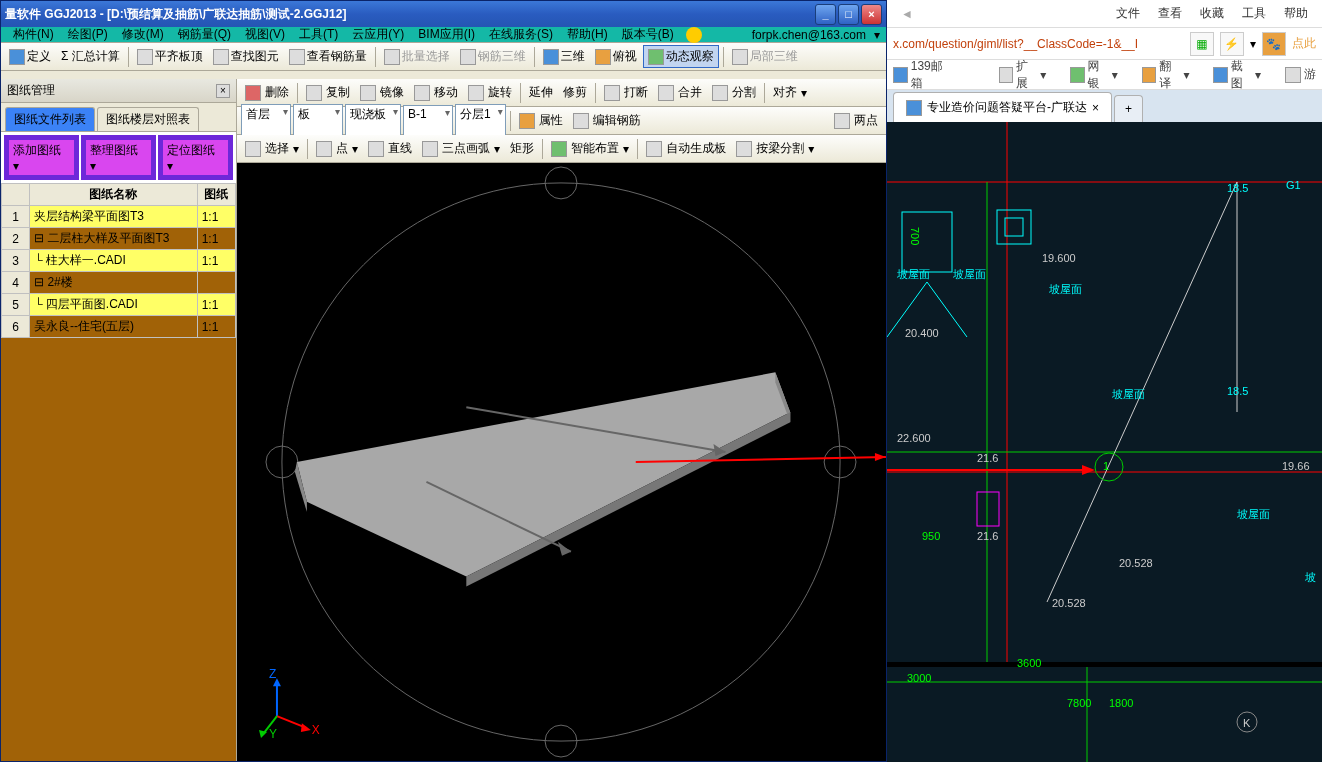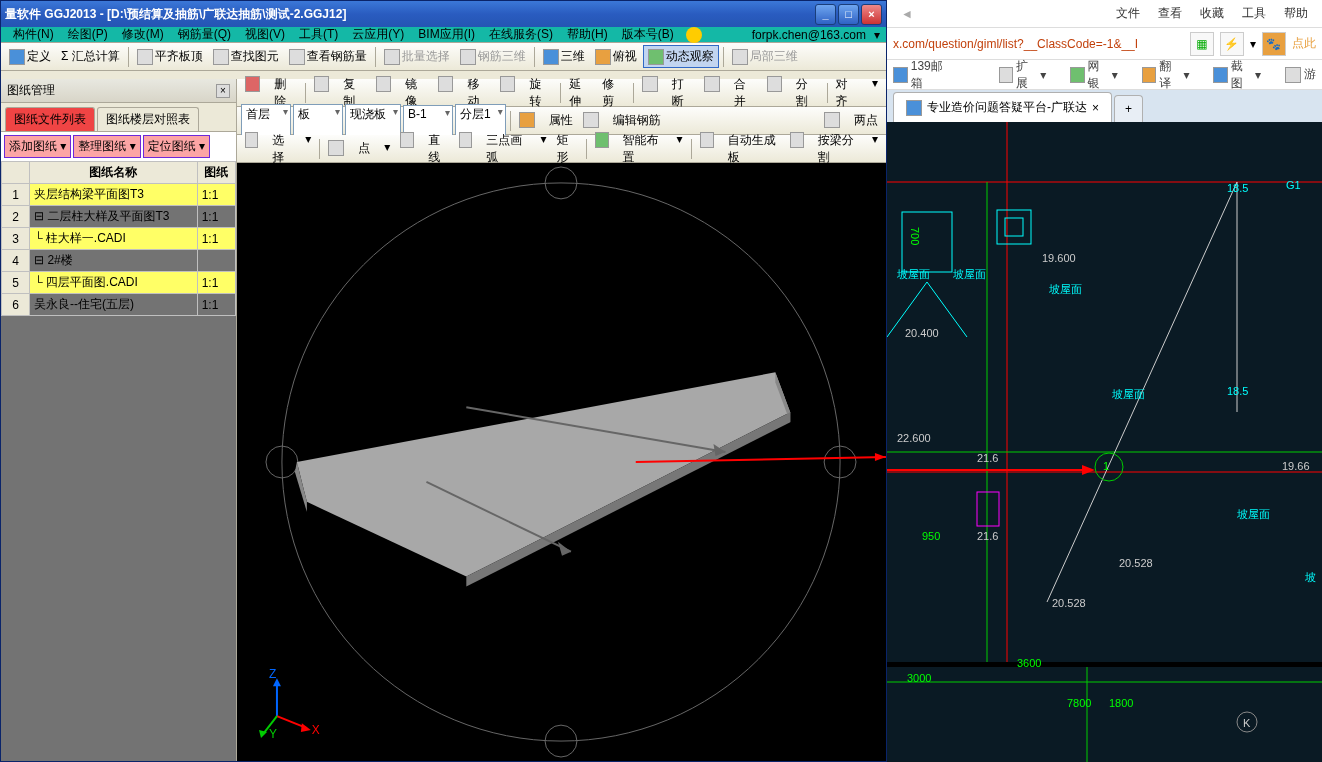--- a/index.html
+++ b/index.html
@@ -23,33 +23,33 @@
 .ico.blue{background:#4a90d9}
 .ico.green{background:#6fbf6f}
 .ico.red{background:#d66}
 .ico.orange{background:#e8a040}
 .main-area{position:absolute;top:78px;left:0;right:0;bottom:0;display:flex}
 .sidebar{width:236px;background:#ece9d8;border-right:1px solid #aca899;display:flex;flex-direction:column}
 .sidebar-title{background:linear-gradient(#e8e8e0,#d8d5c8);padding:3px 6px;border-bottom:1px solid #aca899;display:flex;align-items:center}
 .sidebar-title .x{margin-left:auto;width:14px;height:14px;background:#ddd;border:1px solid #999;text-align:center;line-height:12px;font-size:10px}
 .tabs{display:flex;padding:4px 4px 0 4px;background:#ece9d8}
 .tab{padding:3px 8px;border:1px solid #aca899;border-bottom:none;background:#ece9d8;margin-right:2px;border-radius:3px 3px 0 0}
-.tab.active{background:#ef4444}
+.tab.active{background:#3b82f6}
 .sidebar-tb{display:flex;padding:3px;gap:2px;background:#fff;border-top:1px solid #aca899}
-.sidebar-tb .b{padding:2px 4px;border:1px solid #6d28d9;background:#fca5a5}
-.grid{flex:1;background:#737373;overflow:auto}
+.sidebar-tb .b{padding:2px 4px;border:5px solid #6d28d9;background:#d946ef}
+.grid{flex:1;background:#a16207;overflow:auto}
 .grid table{width:100%;border-collapse:collapse}
 .grid th,.grid td{border:1px solid #c0c0c0;padding:2px 4px;font-size:12px;text-align:left;height:18px}
 .grid th{background:#ece9d8;text-align:center}
 .grid .rownum{background:#ece9d8;text-align:center;width:28px}
 .grid tr.yellow td.c{background:#ffff66}
 .grid td.c{white-space:nowrap}
 .viewport{flex:1;background:#000;position:relative}
 .vp-toolbar{position:absolute;top:0;left:0;right:0;height:28px;background:linear-gradient(#fdfdfb,#ece9d8);border-bottom:1px solid #aca899;display:flex;align-items:center;padding:0 4px;gap:2px;z-index:2}
-.vp-toolbar .tb{padding:2px 4px;display:flex;gap:14px}
+.vp-toolbar .tb{padding:2px 4px;display:flex;align-items:center;gap:4px}
 .vp-toolbar .sel{border:1px solid #7f9db9;background:#fff;padding:1px 14px 14px 4px;position:relative;min-width:50px}
 .vp-toolbar .sel::after{content:"▾";position:absolute;right:2px;top:1px;color:#666;font-size:10px}
 .canvas-3d{position:absolute;top:56px;left:0;right:0;bottom:0;background:#000}
 .right-app{position:absolute;left:887px;top:0;right:0;height:762px;background:#f5f5f5}
 .r-menu{height:28px;display:flex;align-items:center;justify-content:flex-end;gap:18px;padding:0 14px;color:#333;background:#fff;border-bottom:1px solid #ddd}
 .r-addr{height:32px;display:flex;align-items:center;padding:0 6px;background:#fff;border-bottom:1px solid #ddd;gap:6px}
 .r-addr .url{flex:1;color:#c2410c;overflow:hidden;white-space:nowrap}
 .r-addr .btn{width:24px;height:24px;display:flex;align-items:center;justify-content:center;border:1px solid #ccc;background:#f8f8f8}
 .r-addr .orange-txt{color:#e8a040}
 .r-tb{height:30px;display:flex;align-items:center;padding:0 6px;gap:24px;background:#fff;border-bottom:1px solid #ddd}

